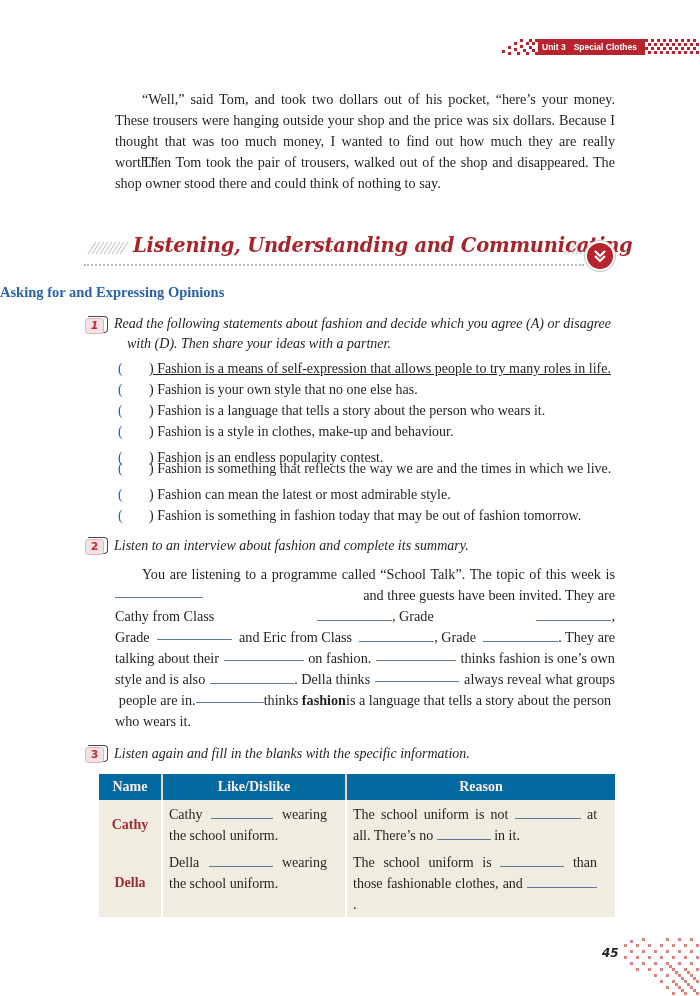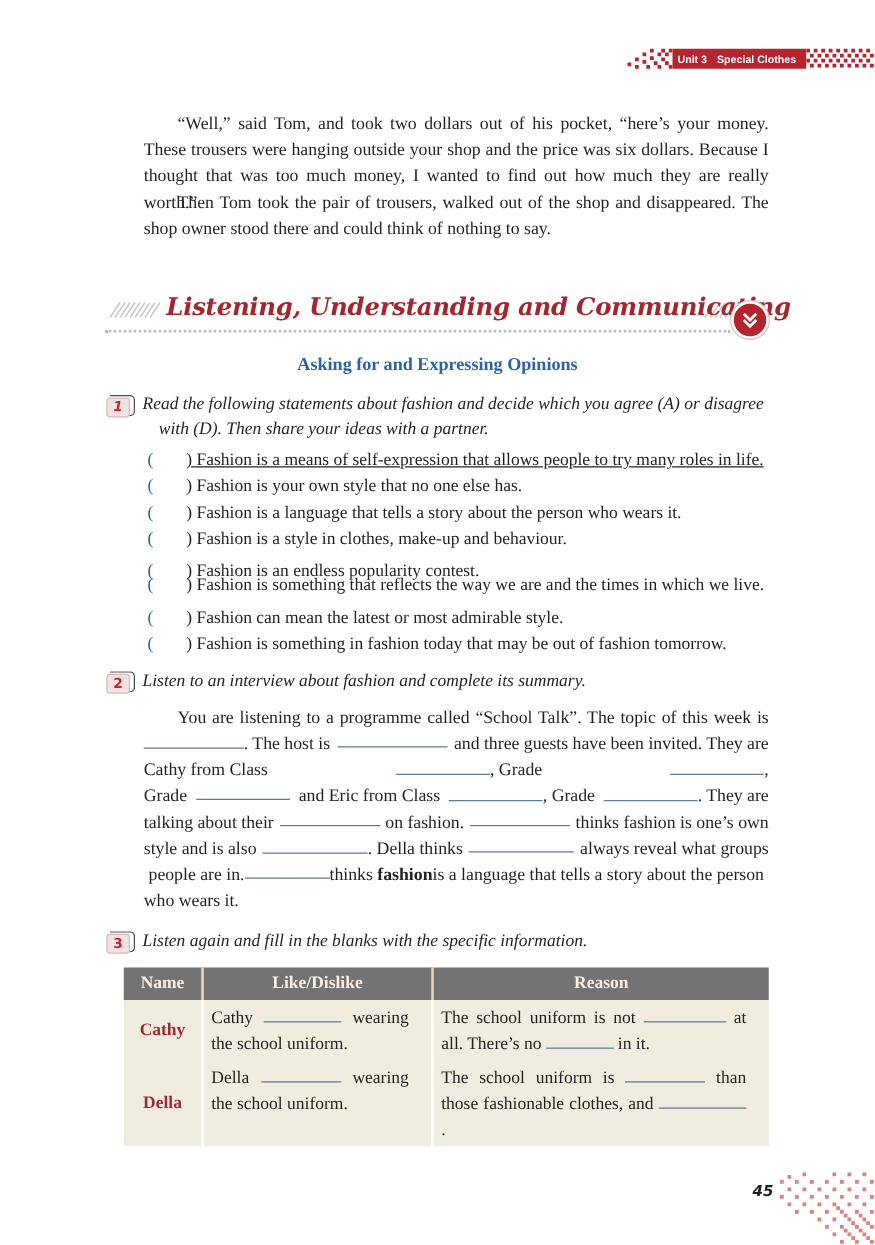--- a/index.html
+++ b/index.html
@@ -18,37 +18,37 @@
   .indent { text-indent:27px; }
 
   
   #section-banner { left:84px; top:234px; width:535px; height:40px; }
   #section-title { left:133px; top:234px; font-family:"DejaVu Serif","Liberation Serif",serif;
                    font-style:italic; font-weight:bold; font-size:19.5px; color:#a4262c; white-space:nowrap; letter-spacing:-0.2px; }
   #dotted-line { left:84px; top:264px; width:500px; border-top:2.5px dotted #b9b9b9; }
   #expand-btn { left:587px; top:243px; width:26px; height:26px; border-radius:50%; background:#b5232b;
                 box-shadow:0 0 0 2px #fff, 0 0 0 3px #c9c9c9; display:flex; align-items:center; justify-content:center; cursor:pointer; }
 
-  #sub-heading { left:0; width:700px; top:284px; text-align:center; font-weight:bold; font-size:14.5px; color:#2c63a7; }
+  #sub-heading { left:0; width:700px; top:284px; text-align:left; font-weight:bold; font-size:14.5px; color:#2c63a7; }
 
   .num-badge { position:absolute; width:20px; height:17px; border:1.5px solid #4a4a4a; border-left:none;
                border-radius:0 4px 4px 0; box-sizing:border-box; }
   .num-badge .inner { position:absolute; left:-3px; top:1px; width:17px; height:14px; background:#f3e2e4; border:1px solid #d7b8bc;
                border-radius:3px; color:#c4282f; font-family:"DejaVu Sans","Liberation Sans",sans-serif; font-weight:bold;
                font-size:11px; line-height:14px; text-align:center; font-style:italic; }
   .instr { font-style:italic; font-size:14px; line-height:20px; }
 
   .stmt-row { position:absolute; left:118px; font-size:14px; line-height:20px; white-space:nowrap; }
   .stmt-row .paren { color:#2c63a7; display:inline-block; width:31px; }
 
   .blank { display:inline-block; border-bottom:1px solid #5e7b97; height:12px; vertical-align:baseline; }
 
   
   #table { left:99px; top:774px; width:516px; border-collapse:collapse; font-size:14px; }
-  #table th { background:#737373; color:#fbeee6; font-weight:bold; height:26px; padding:0; border-right:2px solid #f5d3bf; }
+  #table th { background:#0369a1; color:#fbeee6; font-weight:bold; height:26px; padding:0; border-right:2px solid #f5d3bf; }
   #table th:last-child { border-right:none; }
   #table td { background:#f1ece0; vertical-align:top; line-height:21px; padding:4px 18px 2px 6px; border-right:2px solid #ffffff; text-align:justify; }
   #table td:last-child { border-right:none; }
   #table td.name { color:#9f2a33; font-weight:bold; text-align:center; vertical-align:middle; width:52px; padding:0; }
 
   #page-number { left:602px; top:946px; font-family:"DejaVu Sans","Liberation Sans",sans-serif; font-style:italic; font-weight:bold; font-size:12px; }
   #corner-pattern { left:618px; top:936px; width:82px; height:60px; }
 </style>
 </head>
 <body>
@@ -167,21 +167,20 @@
 <div class="stmt-row" style="top:506px;"><span class="paren">(</span><span>) Fashion is something in fashion today that may be out of fashion tomorrow.</span></div>
 
 <div class="num-badge" style="left:88px; top:537px;">
   <div class="inner" style="font-style:normal;">2</div>
 </div>
 <div class="abs instr" style="left:114px; top:536px; white-space:nowrap;text-align:right;">Listen to an interview about fashion and complete its summary.</div>
 
 <div class="abs para" style="left:115px; top:564px; width:500px; line-height:21px;">
   <div style="text-indent:27px; text-align:justify; text-align-last:justify;"><span>You are listening to a programme called “School Talk”. The topic of this week is</span></div>
   <div style="display:flex; justify-content:space-between;">
-      <span><span class="blank" style="width:80px"></span><span>. The host is</span></span>
       <span class="blank" style="width:88px"></span>
       <span>and three guests have been invited. They are</span>
     </div>
   <div style="display:flex; justify-content:space-between;">
       <span>Cathy from Class</span>
       <span><span class="blank" style="width:75px"></span><span>, Grade</span></span>
       <span><span class="blank" style="width:75px"></span><span>,</span></span>
     </div>
   <div style="display:flex; justify-content:space-between;">
       <span>Grade</span>

